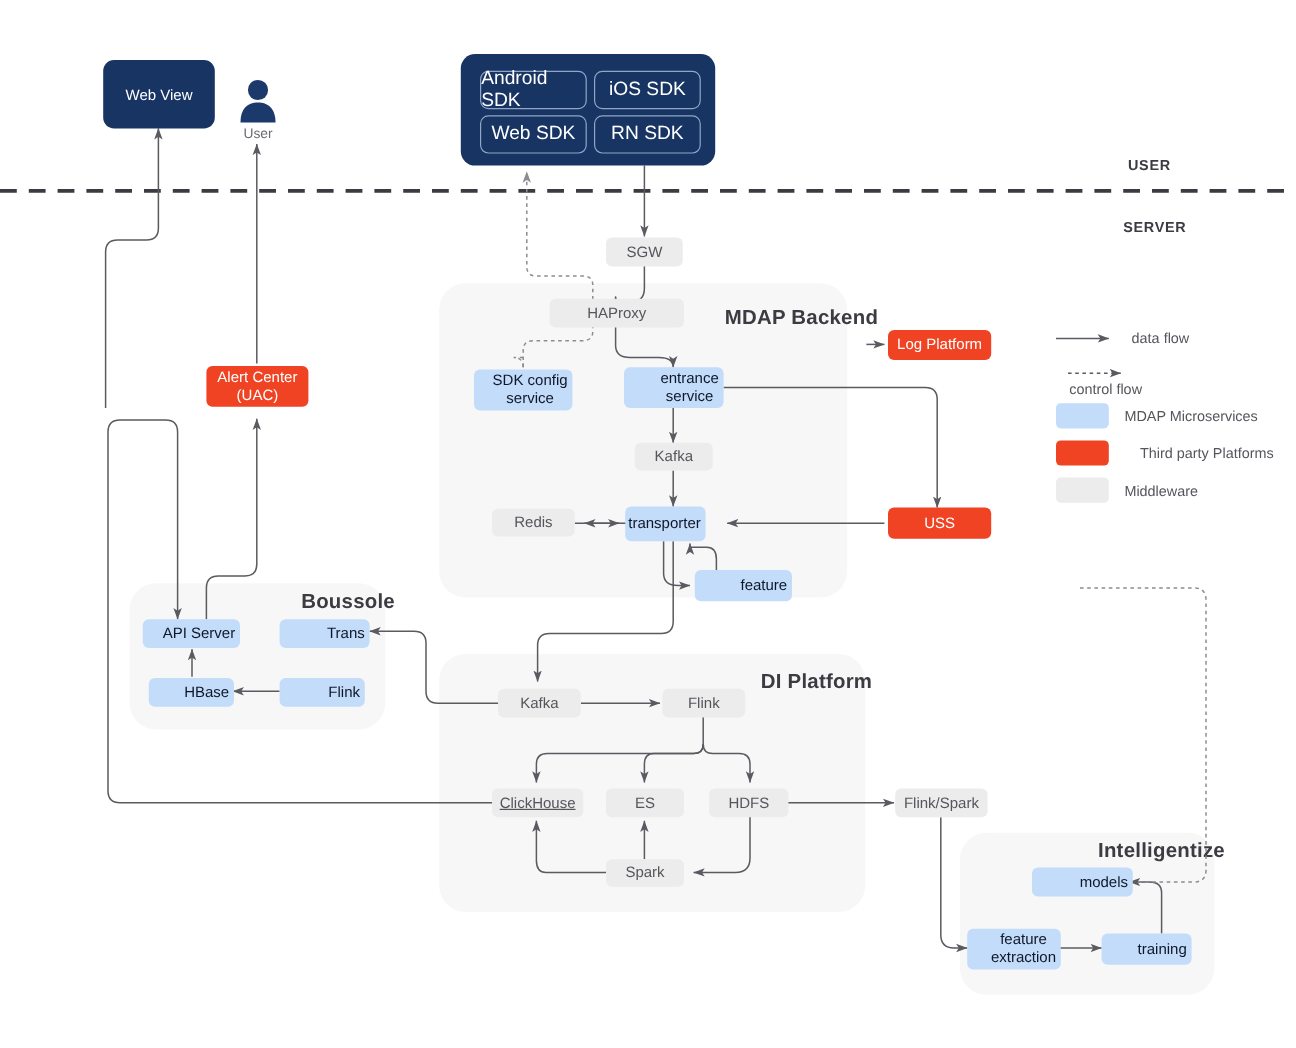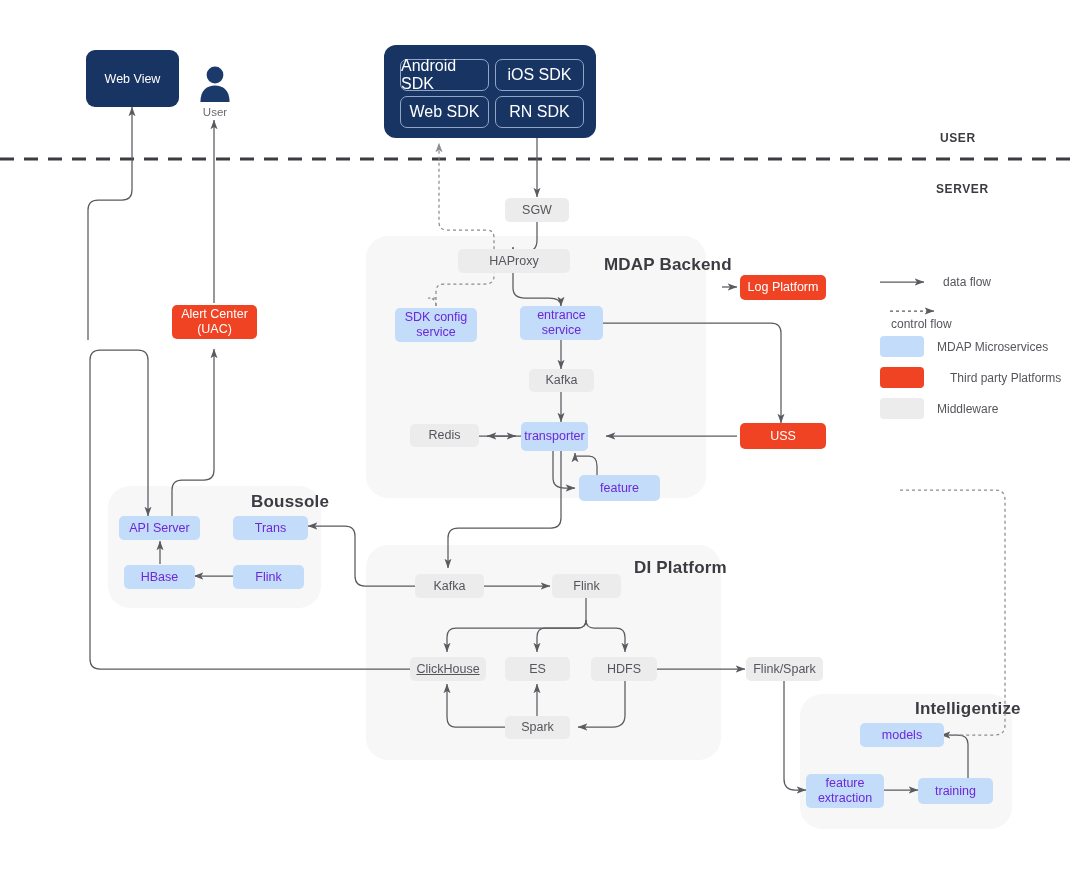--- a/index.html
+++ b/index.html
@@ -7,21 +7,21 @@
   #stage{position:relative;width:1080px;height:873px;overflow:hidden;background:#fff;}
   svg#wires{position:absolute;left:0;top:0;width:1080px;height:873px;}
 
   .group-box{position:absolute;background:#f7f7f7;border-radius:22px;}
   .group-title{position:absolute;font-size:17px;font-weight:bold;color:#3b3b42;letter-spacing:.2px;}
 
   .node{position:absolute;display:flex;align-items:center;justify-content:center;
         text-align:center;border-radius:5px;font-size:12.5px;line-height:1.18;
         color:#4a4a52;box-sizing:border-box;padding:2px 4px;}
   .mw{background:#ececec;color:#55555c;}
-  .ms{background:#c2dcfa;color:#6d28d9;}
+  .ms{background:#c2dcfa;color:#0f172a;justify-content:flex-end;}
   .tp{background:#f04323;color:#ffffff;}
 
   .sdkpanel{position:absolute;background:#1b3a6b;border-radius:12px;}
   .sdkpanel.dark{background:#173463;}
   .sdkbtn{position:absolute;border:1.2px solid #8fa6c6;border-radius:7px;color:#ffffff;
           font-size:16px;display:flex;align-items:center;justify-content:center;
           background:transparent;}
   .webview{position:absolute;background:#173463;border-radius:9px;color:#fff;
            font-size:12.5px;display:flex;align-items:center;justify-content:center;}
 

